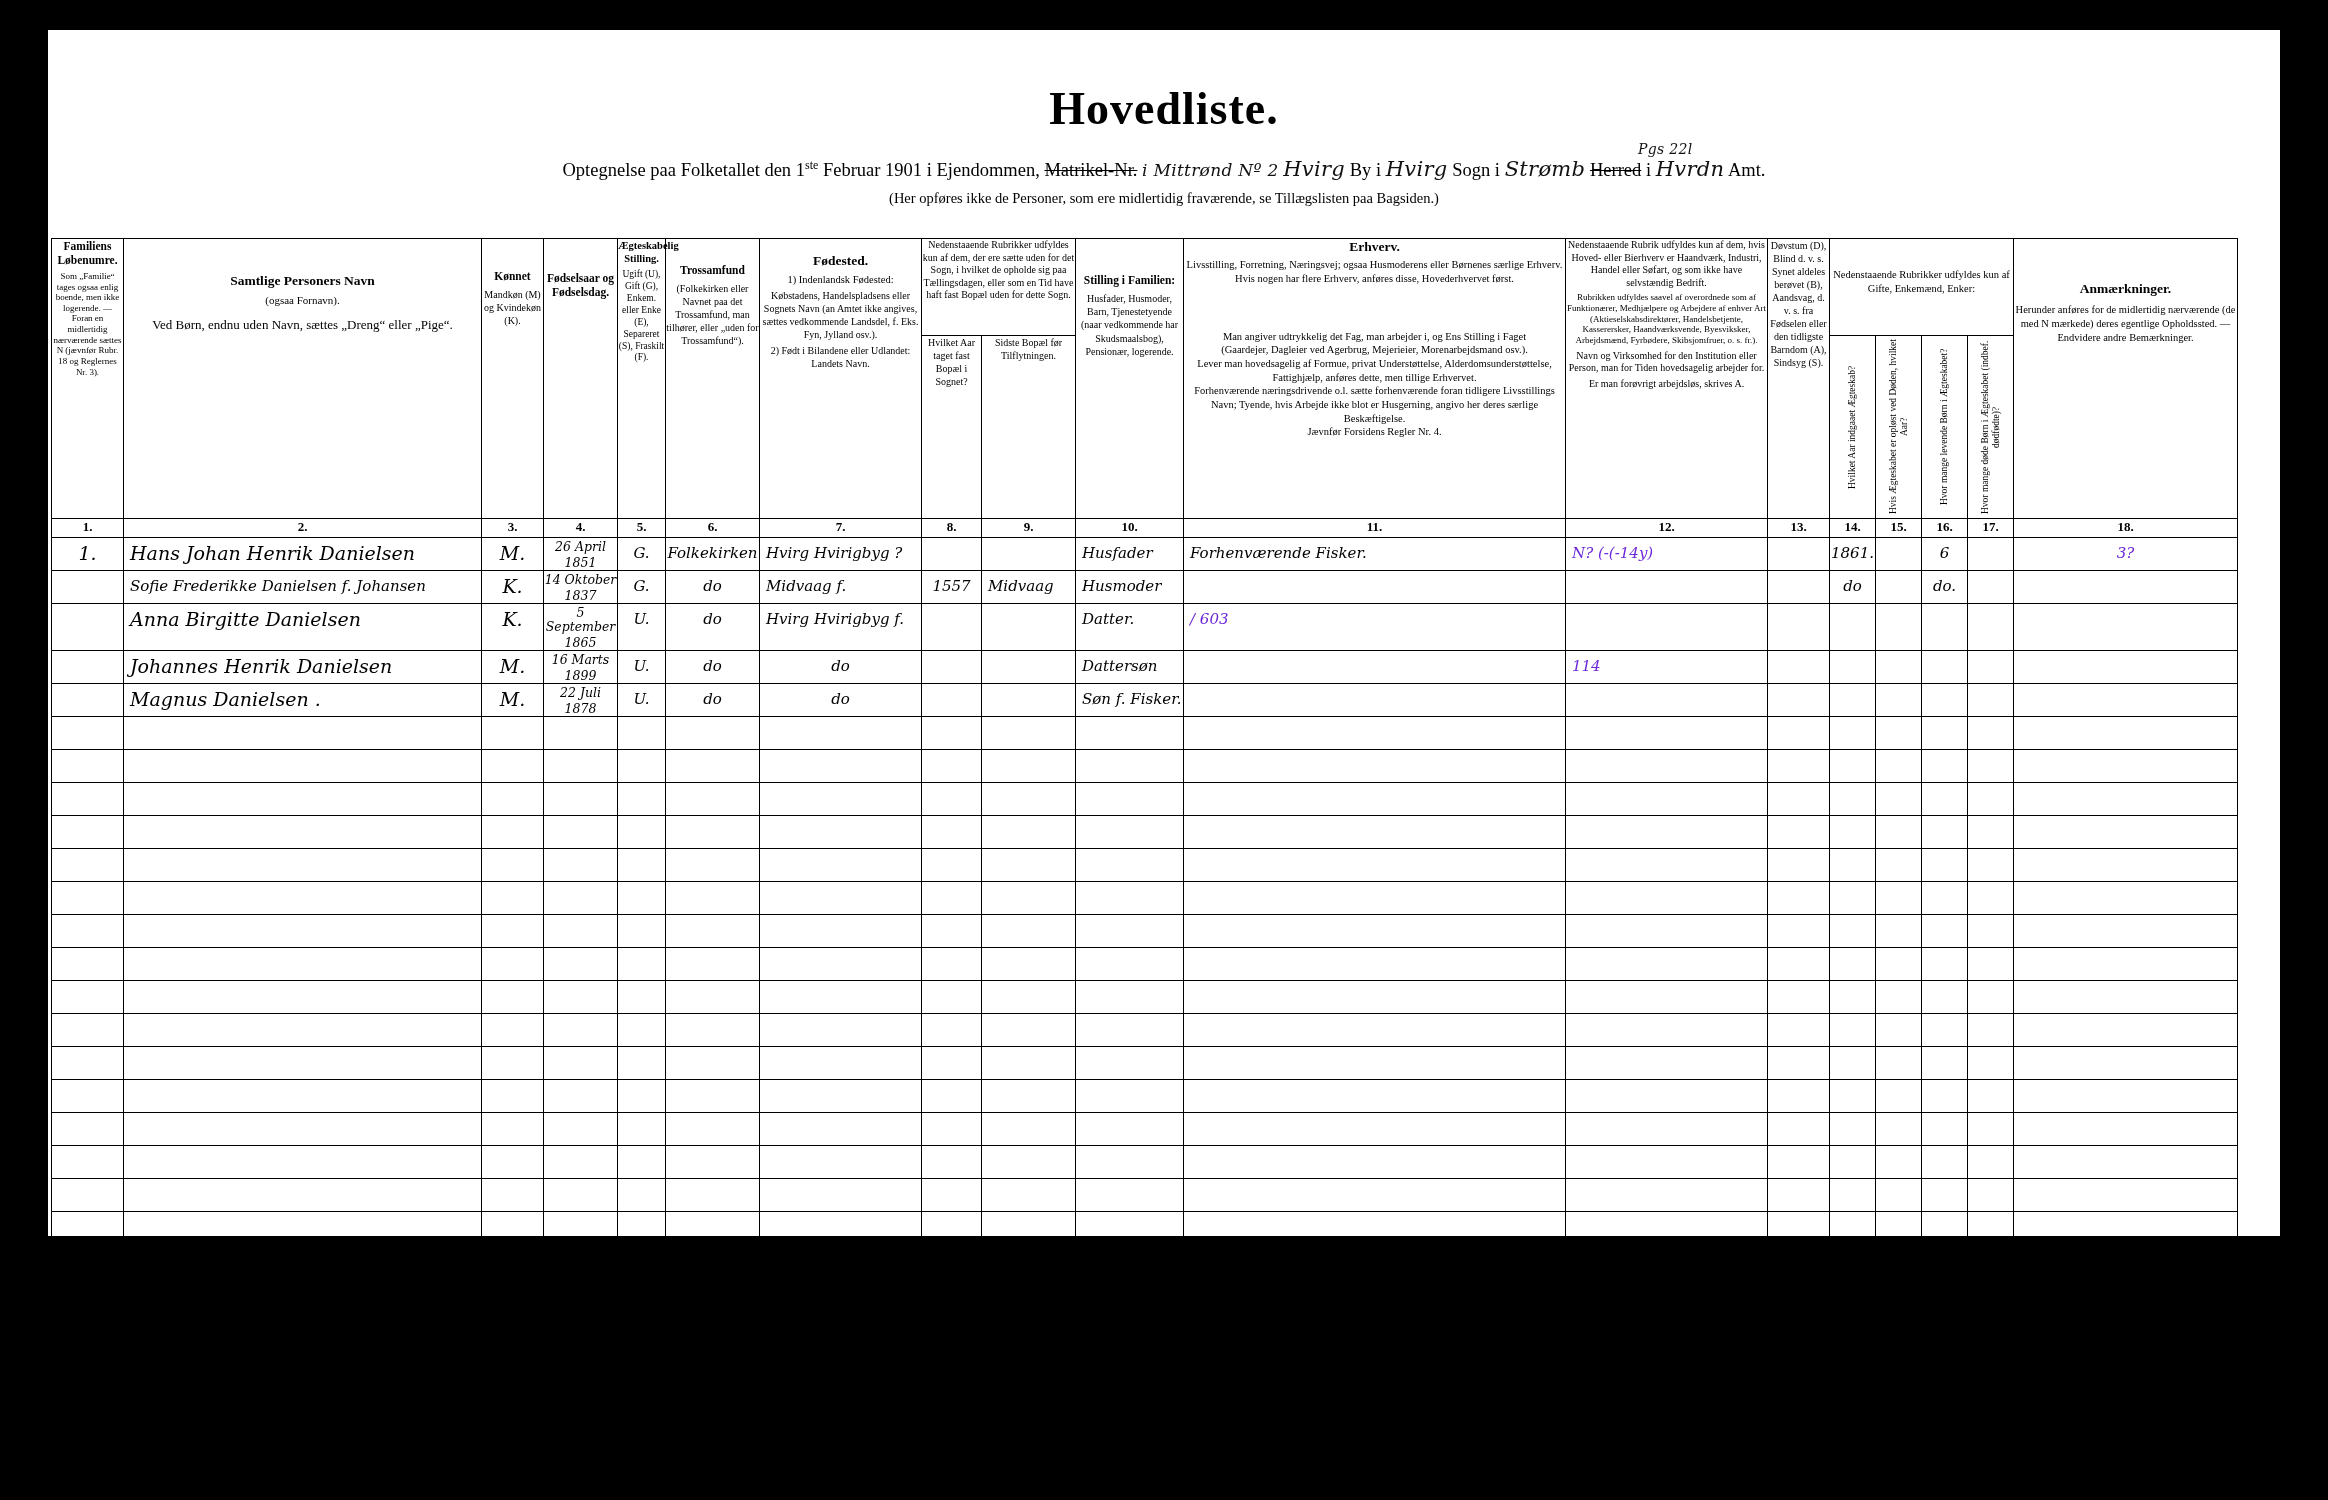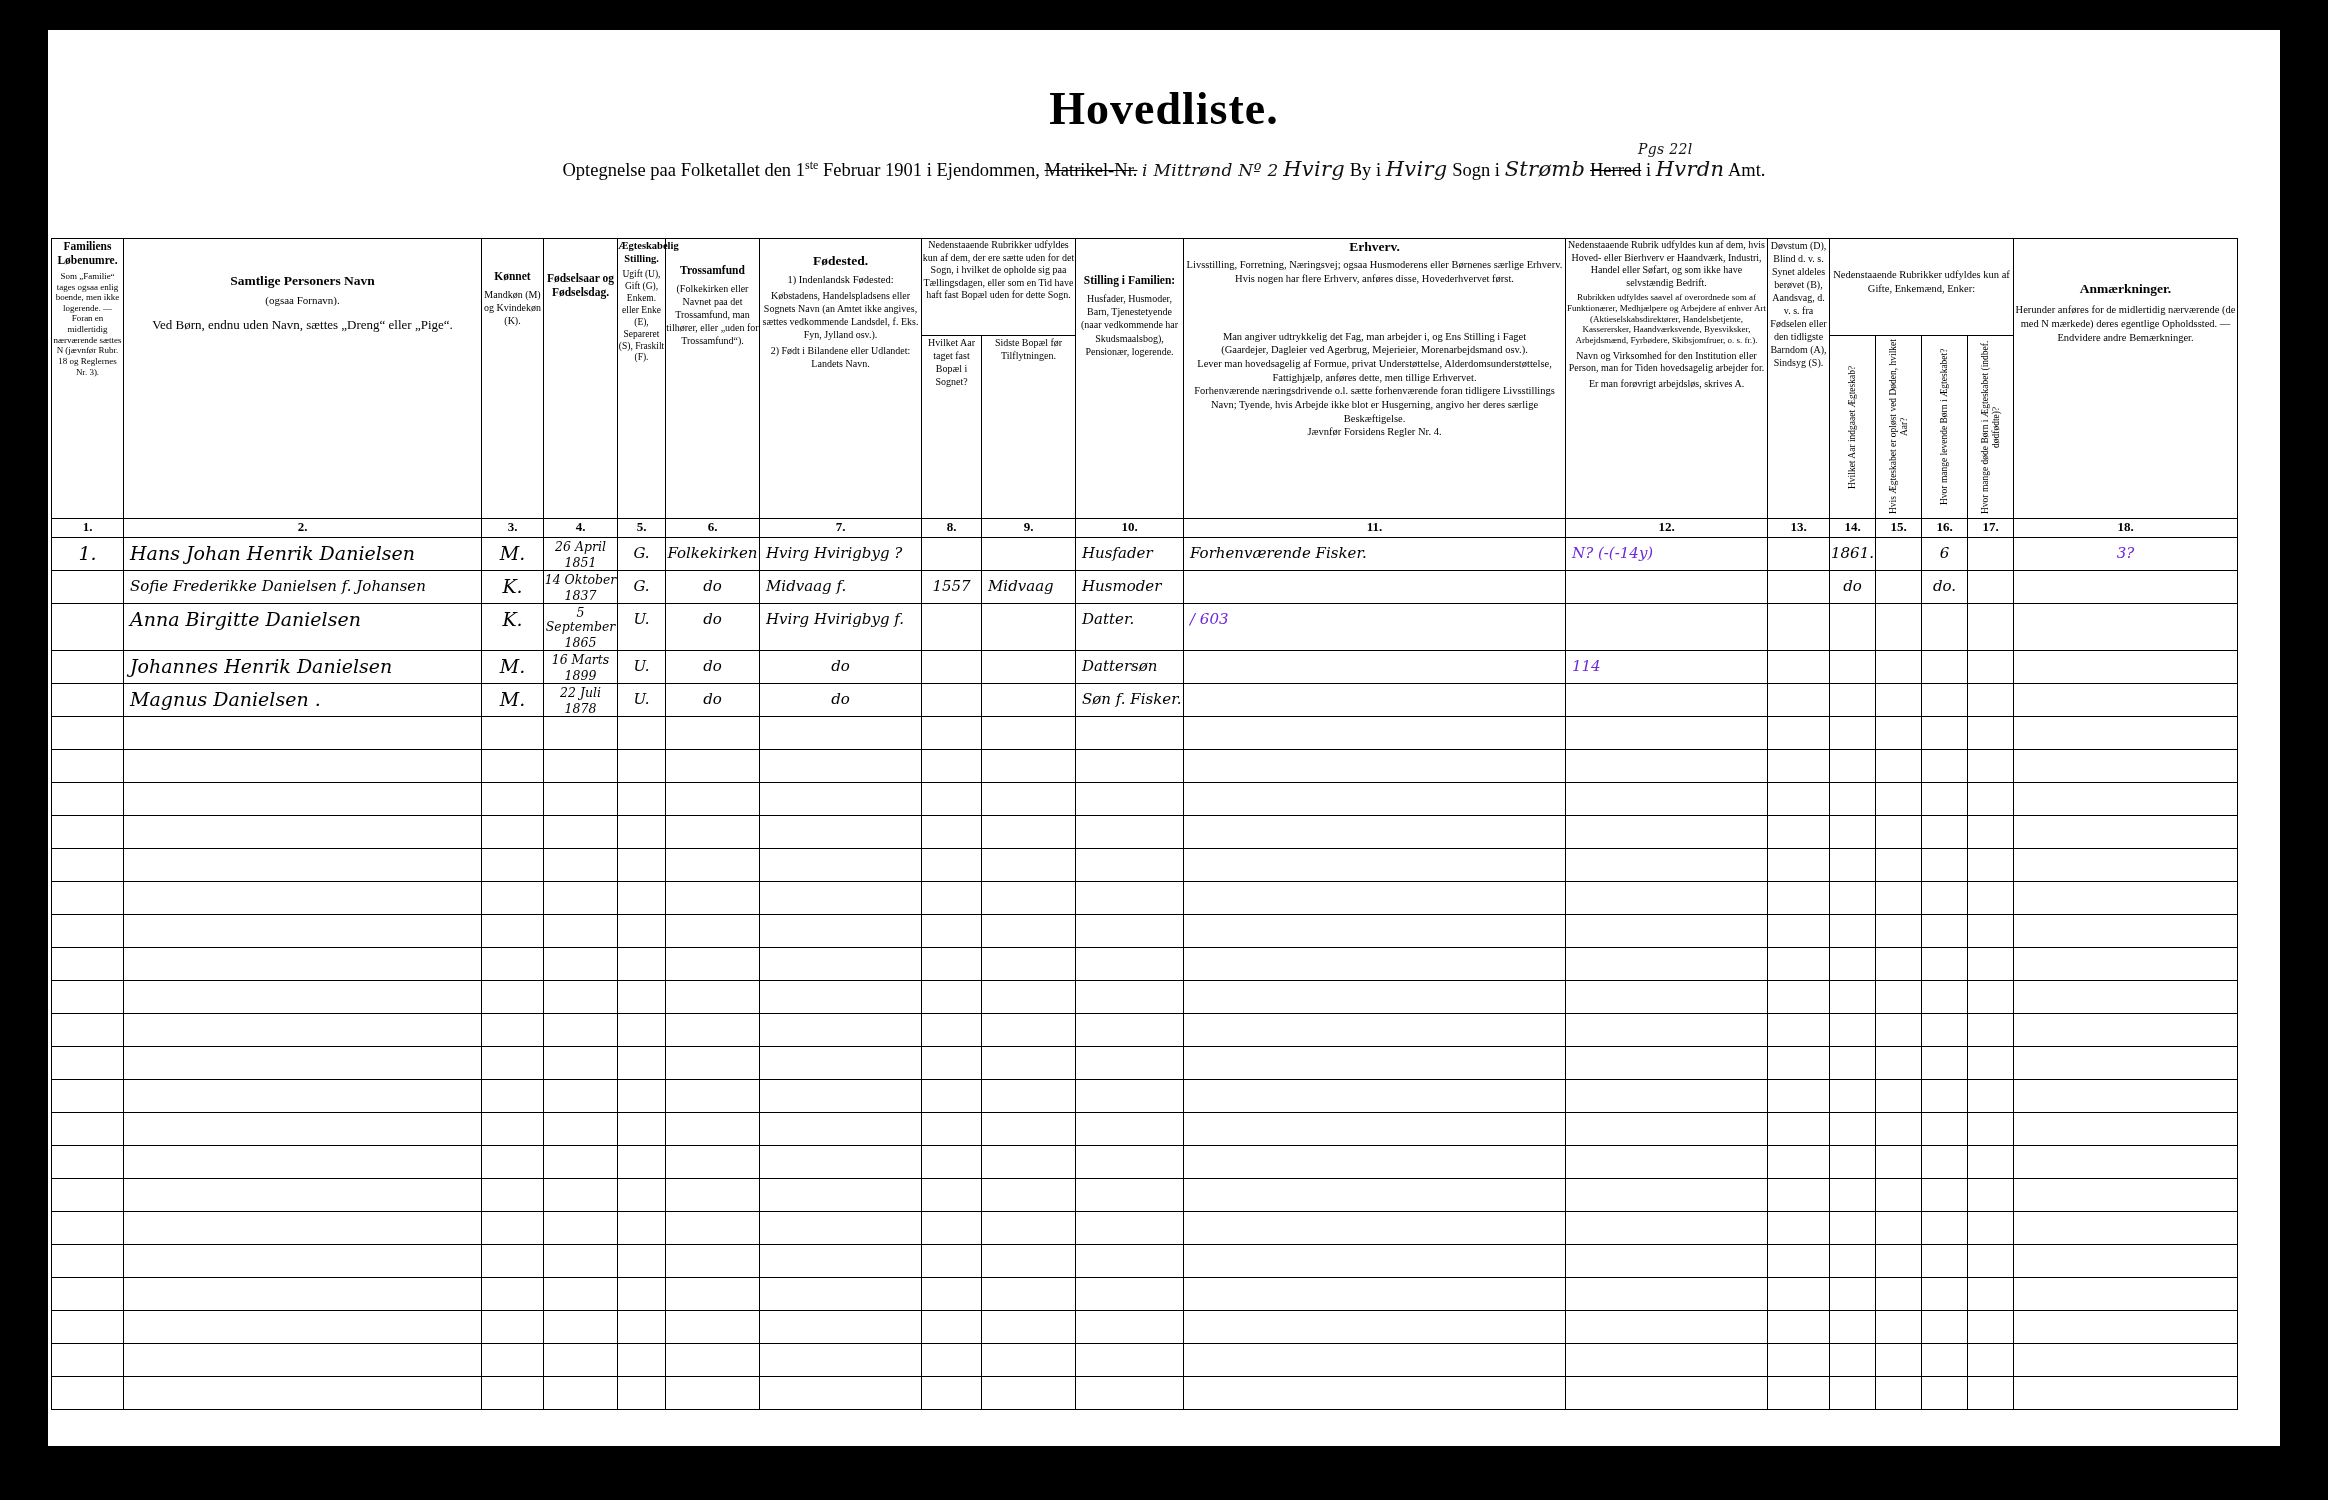--- a/index.html
+++ b/index.html
@@ -11,21 +11,21 @@
     width: 2328px;
     height: 1500px;
     overflow: hidden;
     font-family: "Liberation Serif", serif;
   }
   #page {
     position: absolute;
     left: 48px;
     top: 30px;
     width: 2232px;
-    height: 1416px;
+    height: 1206px;
     background: #ffffff;
     box-sizing: border-box;
   }
   
   .title {
     text-align: center;
     font-size: 46px;
     font-weight: bold;
     letter-spacing: 1px;
     margin-top: 52px;
@@ -146,20 +146,21 @@
     <span class="hand">Hvirg</span>
     <span>Sogn i</span>
     <span class="hand">Strømb</span>
     <span class="strike">Herred</span>
     <span>i</span>
     <span class="hand">Hvrdn</span>
     <span>Amt.</span>
     <span class="hand tiny" style="position:absolute; left:1590px; top:-16px;">Pgs 22l</span>
   </div>
 
+  <div class="note">(Her opføres ikke de Personer, som ere midlertidig fraværende, se Tillægslisten paa Bagsiden.)</div>
 
   <table class="main">
     <colgroup>
       <col style="width:72px">
       <col style="width:358px">
       <col style="width:62px">
       <col style="width:74px">
       <col style="width:48px">
       <col style="width:94px">
       <col style="width:162px">

